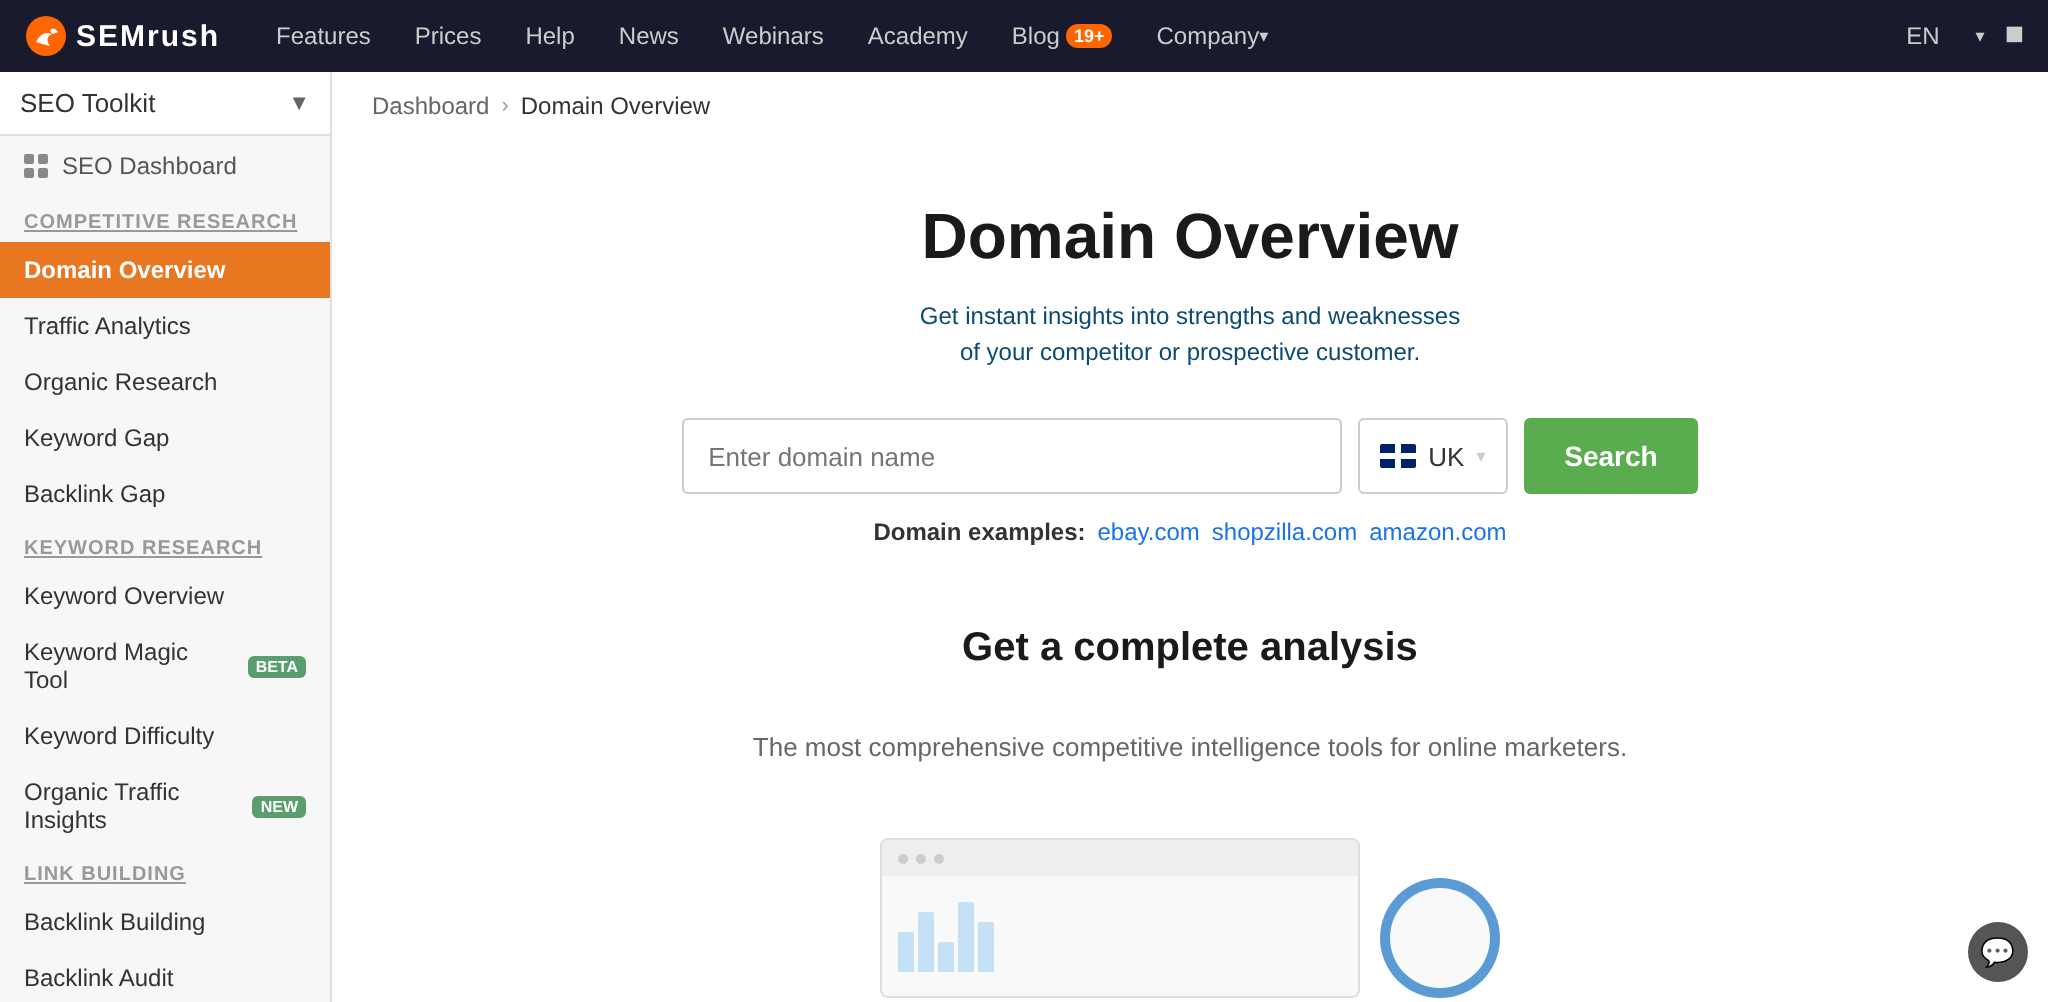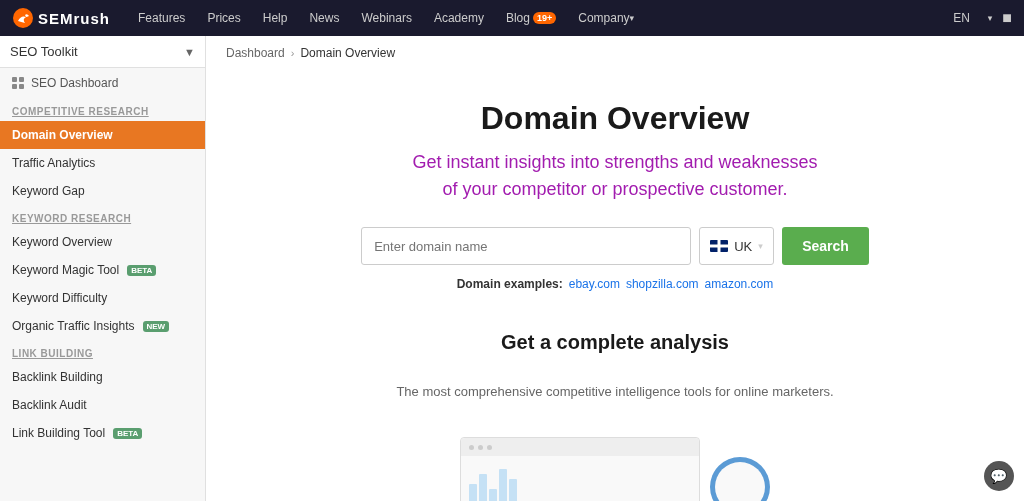--- a/index.html
+++ b/index.html
@@ -79,21 +79,21 @@
     .chevron-down { font-size: 9px; color: #ccc; }
 
     
     .main-layout {
       display: flex;
       height: calc(501px - 36px);
     }
 
     
     .sidebar {
-      width: 206px;
+      width: 166px;
       background: #f7f7f7;
       border-right: 1px solid #e0e0e0;
       overflow-y: auto;
       flex-shrink: 0;
     }
     .sidebar-toolkit {
       padding: 8px 10px;
       background: #fff;
       border-bottom: 1px solid #e0e0e0;
       display: flex;
@@ -202,22 +202,22 @@
       padding: 30px 20px 20px 20px;
       text-align: center;
     }
     .hero-title {
       font-size: 32px;
       font-weight: bold;
       color: #1a1a1a;
       margin-bottom: 12px;
     }
     .hero-subtitle {
-      font-size: 18px;
-      color: #a21caf;
+      font-size: 12px;
+      color: #0c4a6e;
       margin-bottom: 24px;
       line-height: 1.5;
     }
     .search-bar {
       display: flex;
       gap: 8px;
       margin-bottom: 12px;
     }
     .search-input {
       width: 330px;
@@ -433,21 +433,23 @@
           <span></span>
           <span></span>
           <span></span>
       </div>
       <span>SEO Dashboard</span>
     </div>
 
     <div class="sidebar-section-title">COMPETITIVE RESEARCH</div>
     <div class="sidebar-item active">Domain Overview</div>
     <div class="sidebar-item">Traffic Analytics</div>
+    <div class="sidebar-item">Organic Research</div>
     <div class="sidebar-item">Keyword Gap</div>
+    <div class="sidebar-item">Backlink Gap</div>
 
     <div class="sidebar-section-title">KEYWORD RESEARCH</div>
     <div class="sidebar-item">Keyword Overview</div>
     <div class="sidebar-item">
       <span>Keyword Magic Tool</span>
       <span class="badge-beta">BETA</span>
     </div>
     <div class="sidebar-item">Keyword Difficulty</div>
     <div class="sidebar-item">
       <span>Organic Traffic Insights</span>

